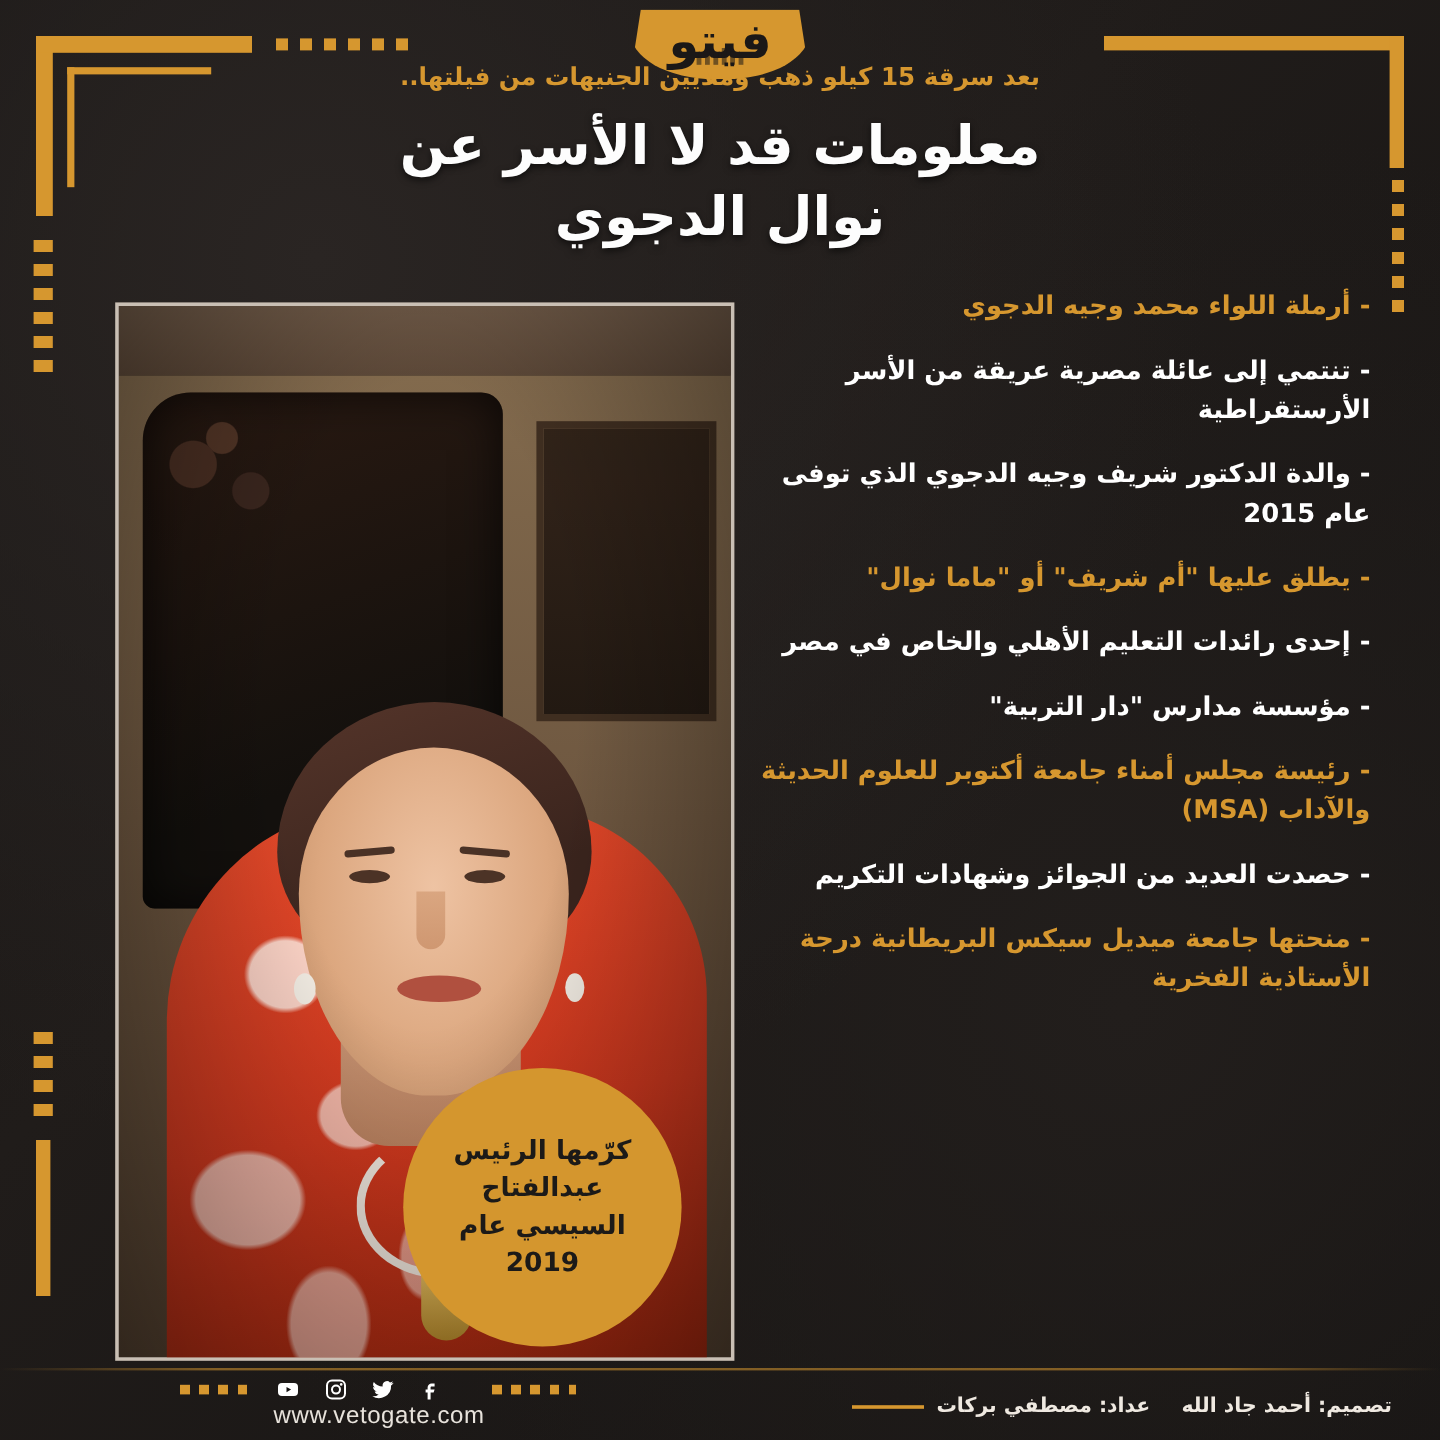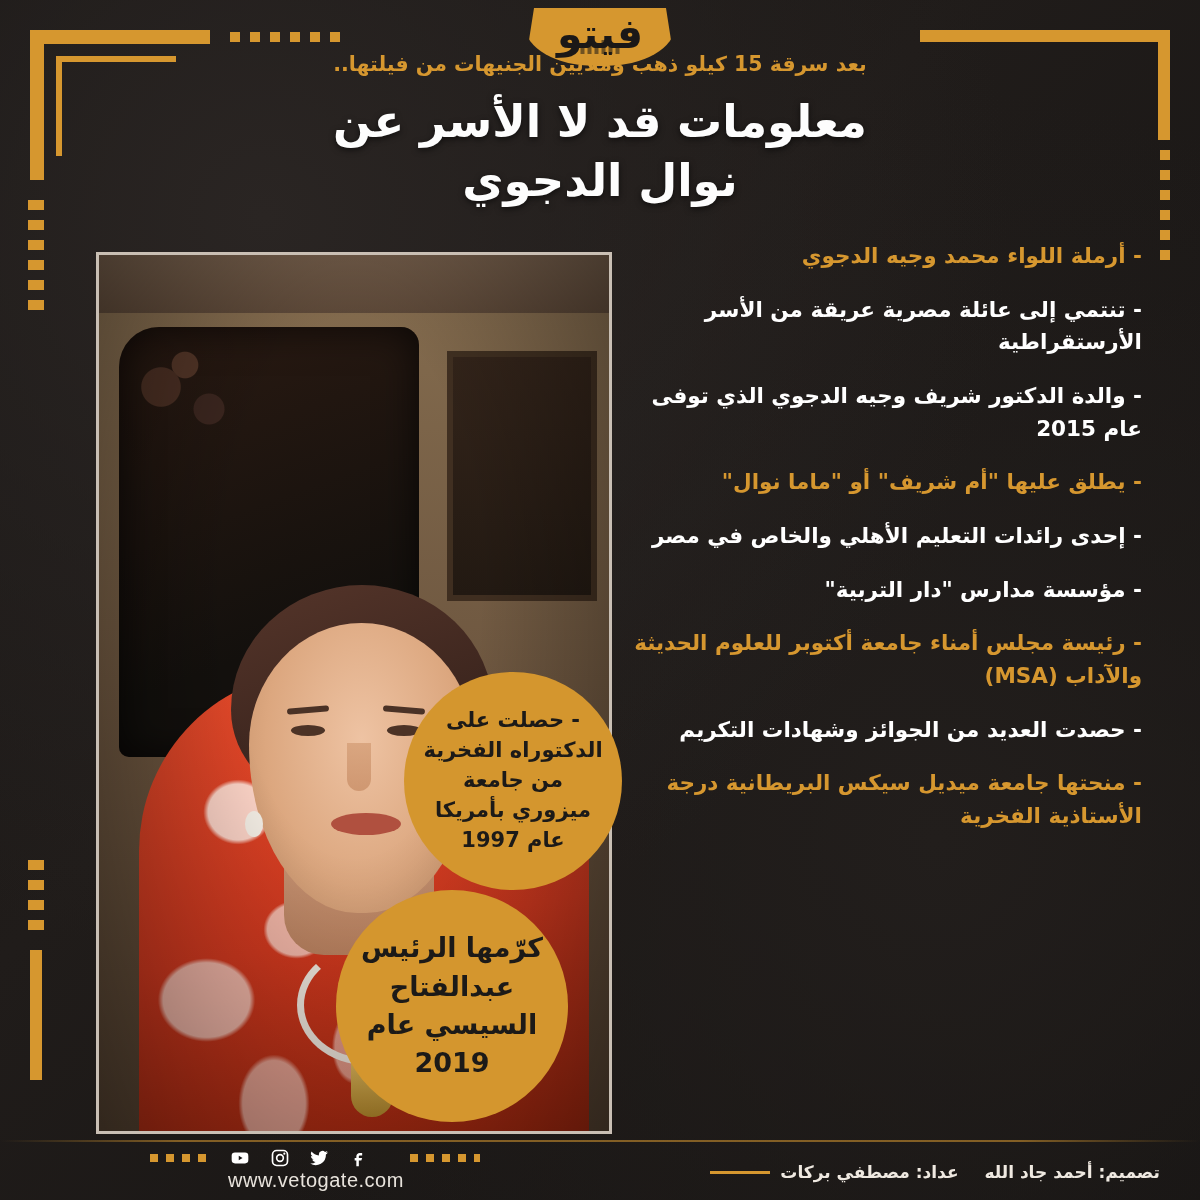--- a/index.html
+++ b/index.html
@@ -215,21 +215,21 @@
     border-radius: 50%;
     background: #d4962e;
     color: #1c1a18;
     display: flex; align-items: center; justify-content: center;
     text-align: center;
     font-weight: bold;
     line-height: 1.42;
     padding: 18px;
   }
   .circle-1 { left: 404px; top: 672px; width: 218px; height: 218px; font-size: 21px; }
-  .circle-2 { left: 336px; top: 890px; width: 232px; height: 232px; font-size: 27px; }
+  .circle-2 { left: 336px; top: 890px; width: 232px; height: 232px; font-size: 22px; }
 
   
   .facts {
     position: absolute; right: 58px; top: 240px; width: 520px;
   }
   .fact {
     color: #ffffff;
     font-size: 21.5px;
     font-weight: bold;
     line-height: 1.52;
@@ -325,23 +325,20 @@
       <div class="ph-nose"></div>
       <div class="ph-mouth"></div>
       <div class="ph-earring"></div>
       <div class="ph-earring2"></div>
       <div class="ph-pearlneck"></div>
       <div class="ph-pendant"></div>
       <div class="ph-shadow"></div>
     </div>
   </div>
 
-  <div class="circle circle-1">
-    <span>- حصلت على الدكتوراه الفخرية من جامعة ميزوري بأمريكا عام 1997</span>
-  </div>
   <div class="circle circle-2">
     <span>كرّمها الرئيس عبدالفتاح السيسي عام 2019</span>
   </div>
 
   <div class="facts">
     <div class="fact gold">- أرملة اللواء محمد وجيه الدجوي</div>
     <div class="fact">- تنتمي إلى عائلة مصرية عريقة من الأسر الأرستقراطية</div>
     <div class="fact">- والدة الدكتور شريف وجيه الدجوي الذي توفى عام 2015</div>
     <div class="fact gold">- يطلق عليها "أم شريف" أو "ماما نوال"</div>
     <div class="fact">- إحدى رائدات التعليم الأهلي والخاص في مصر</div>

